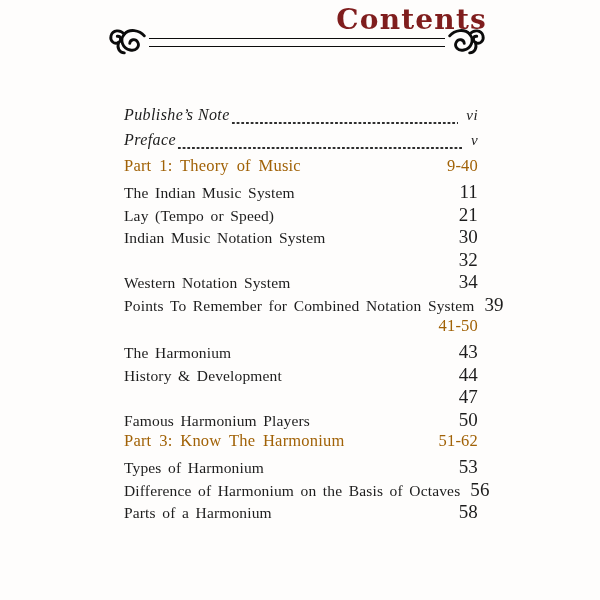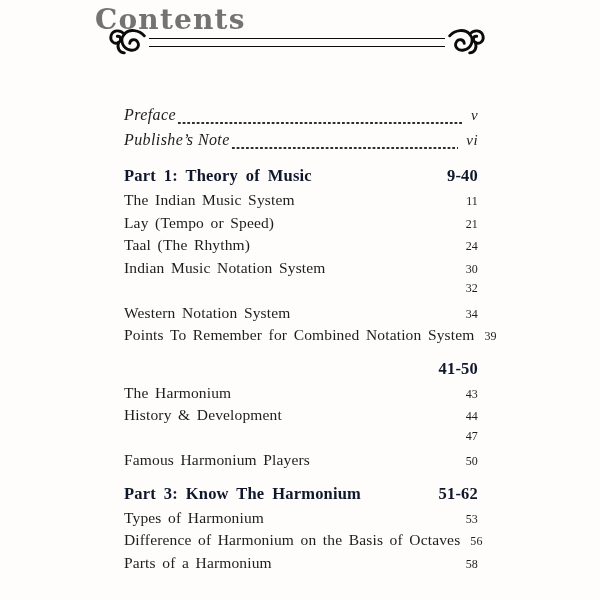--- a/index.html
+++ b/index.html
@@ -2,23 +2,23 @@
 <html><head>
 <meta charset="utf-8">
 <style>
   html,body{margin:0;padding:0;background:#e9e9e9;}
   #page{
     position:relative;width:600px;height:600px;background:#fefdfc;
     font-family:"Liberation Serif","DejaVu Serif",serif;color:#1d1d1d;
     overflow:hidden;margin:0 auto;
   }
   .title{
-    position:absolute;top:3px;left:95px;width:392px;text-align:left;
+    position:absolute;top:3px;left:95px;width:392px;text-align:right;
     font-family:"DejaVu Serif","Liberation Serif",serif;
-    font-size:28px;font-weight:bold;letter-spacing:1.2px;color:#737373;
+    font-size:28px;font-weight:bold;letter-spacing:1.2px;color:#7f1d1d;
   }
   .divider{
     position:absolute;top:26px;left:106px;width:382px;height:32px;
     display:flex;align-items:center;gap:3px;
   }
   .rule{
     flex:1;height:7px;
     border-top:1.8px solid #0c0c0c;border-bottom:1.8px solid #0c0c0c;
   }
   .orn{width:40px;height:31px;flex:0 0 auto;}
@@ -30,25 +30,25 @@
   .fm{height:25px;font-style:italic;font-size:16px;letter-spacing:.4px;}
   .fm .num{font-size:15px;padding-left:0;}
   .leader{
     flex:1 1 auto;align-self:stretch;margin:0 8px 0 1px;min-width:20px;
     background-image:radial-gradient(circle,#2a2a2a 1.05px,rgba(0,0,0,0) 1.35px);
     background-repeat:repeat-x;
     background-position:left calc(100% - 6px);
     background-size:4.7px 4px;
   }
   .heading{
-    height:23px;margin-top:10px;margin-bottom:2px;
-    font-weight:bold;font-size:16.5px;word-spacing:3.5px;letter-spacing:.2px;color:#0f172a;
+    height:23px;margin-bottom:2px;
+    font-weight:normal;font-size:16.5px;word-spacing:3.5px;letter-spacing:.2px;color:#a16207;
   }
   .item{height:22.5px;font-size:15.5px;word-spacing:2.5px;letter-spacing:.15px;justify-content:space-between;}
-  .item .num{font-size:12px;}
+  .item .num{font-size:19px;}
 </style>
 </head>
 <body>
 
 <div id="page">
 
   <div class="title">Contents</div>
 
   <div class="divider">
     <svg class="orn" viewBox="0 0 48 34">
@@ -60,45 +60,41 @@
     <svg class="orn flip" viewBox="0 0 48 34">
       <path d="M46,9 C40,2 28,0 22,7 C16,14 20,24 29,26 C36,27.5 41,22 38,16.5 C35.5,12 29,13 28.5,18"></path>
       <path d="M22,7 C17,1 8,2 6,9 C4.5,15 10,20 15,17 C19,14.5 18,9 13.5,9.5"></path>
       <path d="M15,17 C13,24 16,29 22,29.5"></path>
     </svg>
   </div>
 
   <div class="toc">
 
     <div class="row fm">
+      <span>Publishe’s Note</span>
+      <span class="leader"></span>
+      <span class="num">vi</span>
+    </div>
+    <div class="row fm">
       <span>Preface</span>
       <span class="leader"></span>
       <span class="num">v</span>
-    </div>
-    <div class="row fm">
-      <span>Publishe’s Note</span>
-      <span class="leader"></span>
-      <span class="num">vi</span>
     </div>
 
     <div class="row heading">
       <span>Part 1: Theory of Music</span>
       <span class="num">9-40</span>
     </div>
     <div class="row item">
       <span>The Indian Music System</span>
       <span class="num">11</span>
     </div>
     <div class="row item">
       <span>Lay (Tempo or Speed)</span>
       <span class="num">21</span>
-    </div>
-    <div class="row item">
-      <span>Taal (The Rhythm)</span>
-      <span class="num">24</span>
     </div>
     <div class="row item">
       <span>Indian Music Notation System</span>
       <span class="num">30</span>
     </div>
     <div class="row item">
       <span class="num">32</span>
     </div>
     <div class="row item">
       <span>Western Notation System</span>

